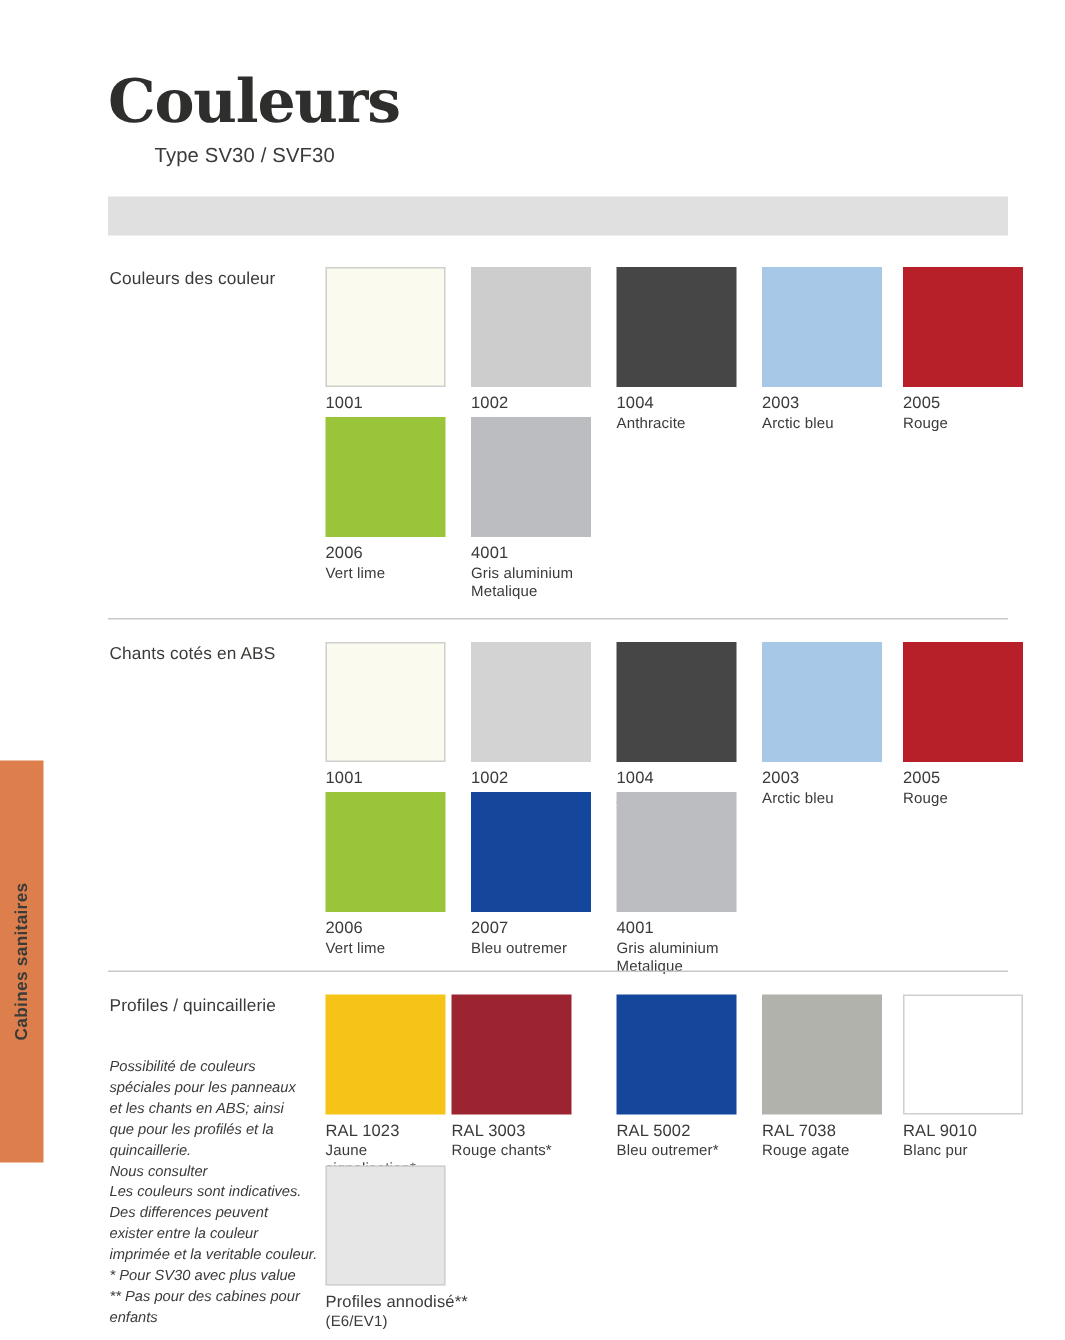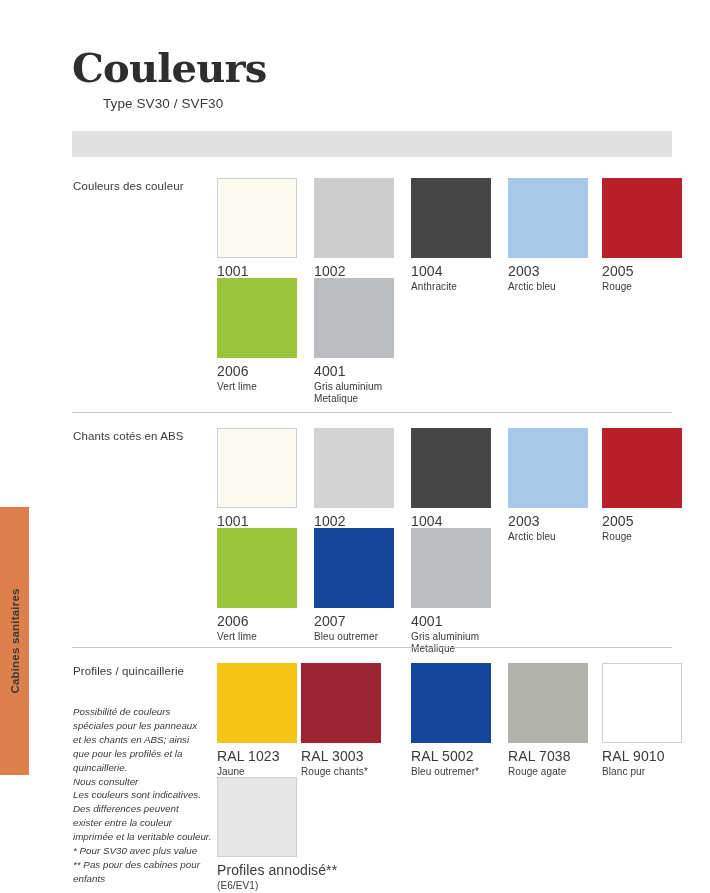--- a/index.html
+++ b/index.html
@@ -116,21 +116,21 @@
   }
   .swatch-box {
     width: 80px;
     height: 80px;
     box-sizing: border-box;
   }
   .swatch-box.bordered {
     border: 1px solid #cfcfcd;
   }
   .swatch-code {
-    font-size: 14px;
+    font-size: 11px;
     color: #3a3a38;
     margin-top: 5px;
     line-height: 1.25;
     letter-spacing: 0.1px;
     white-space: nowrap;
   }
   .swatch-name {
     font-size: 10px;
     color: #3a3a38;
     line-height: 1.25;

